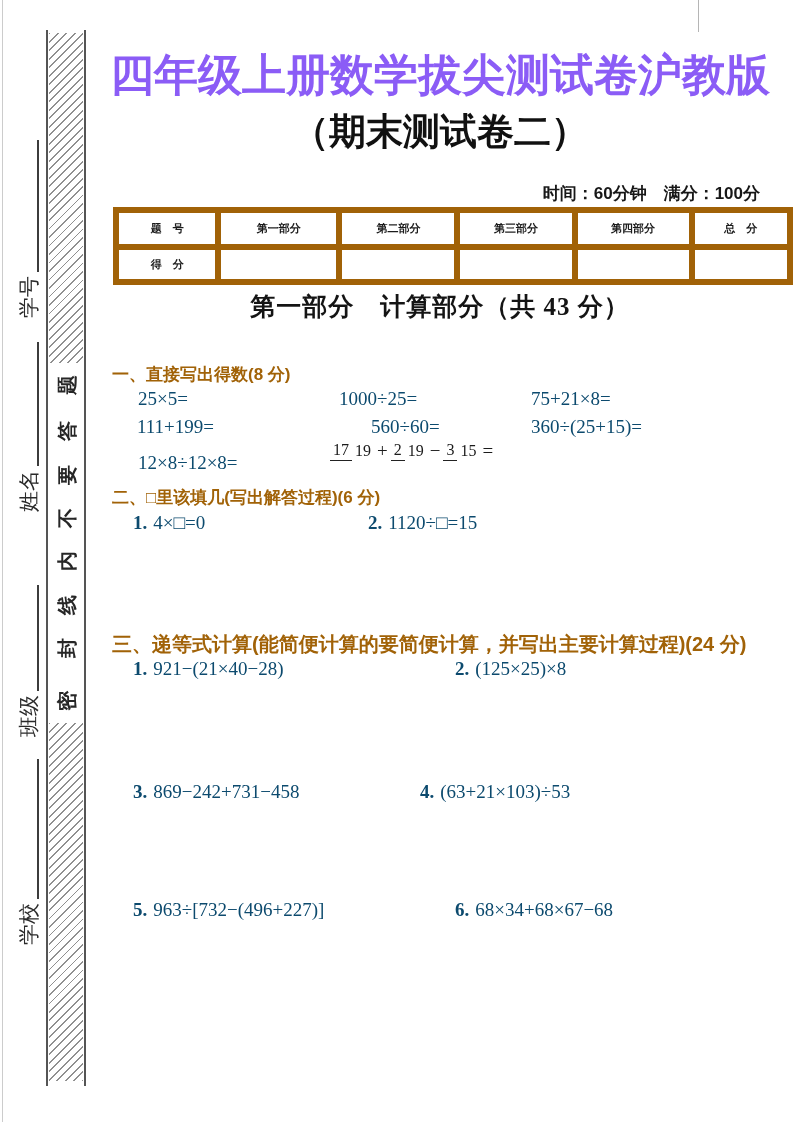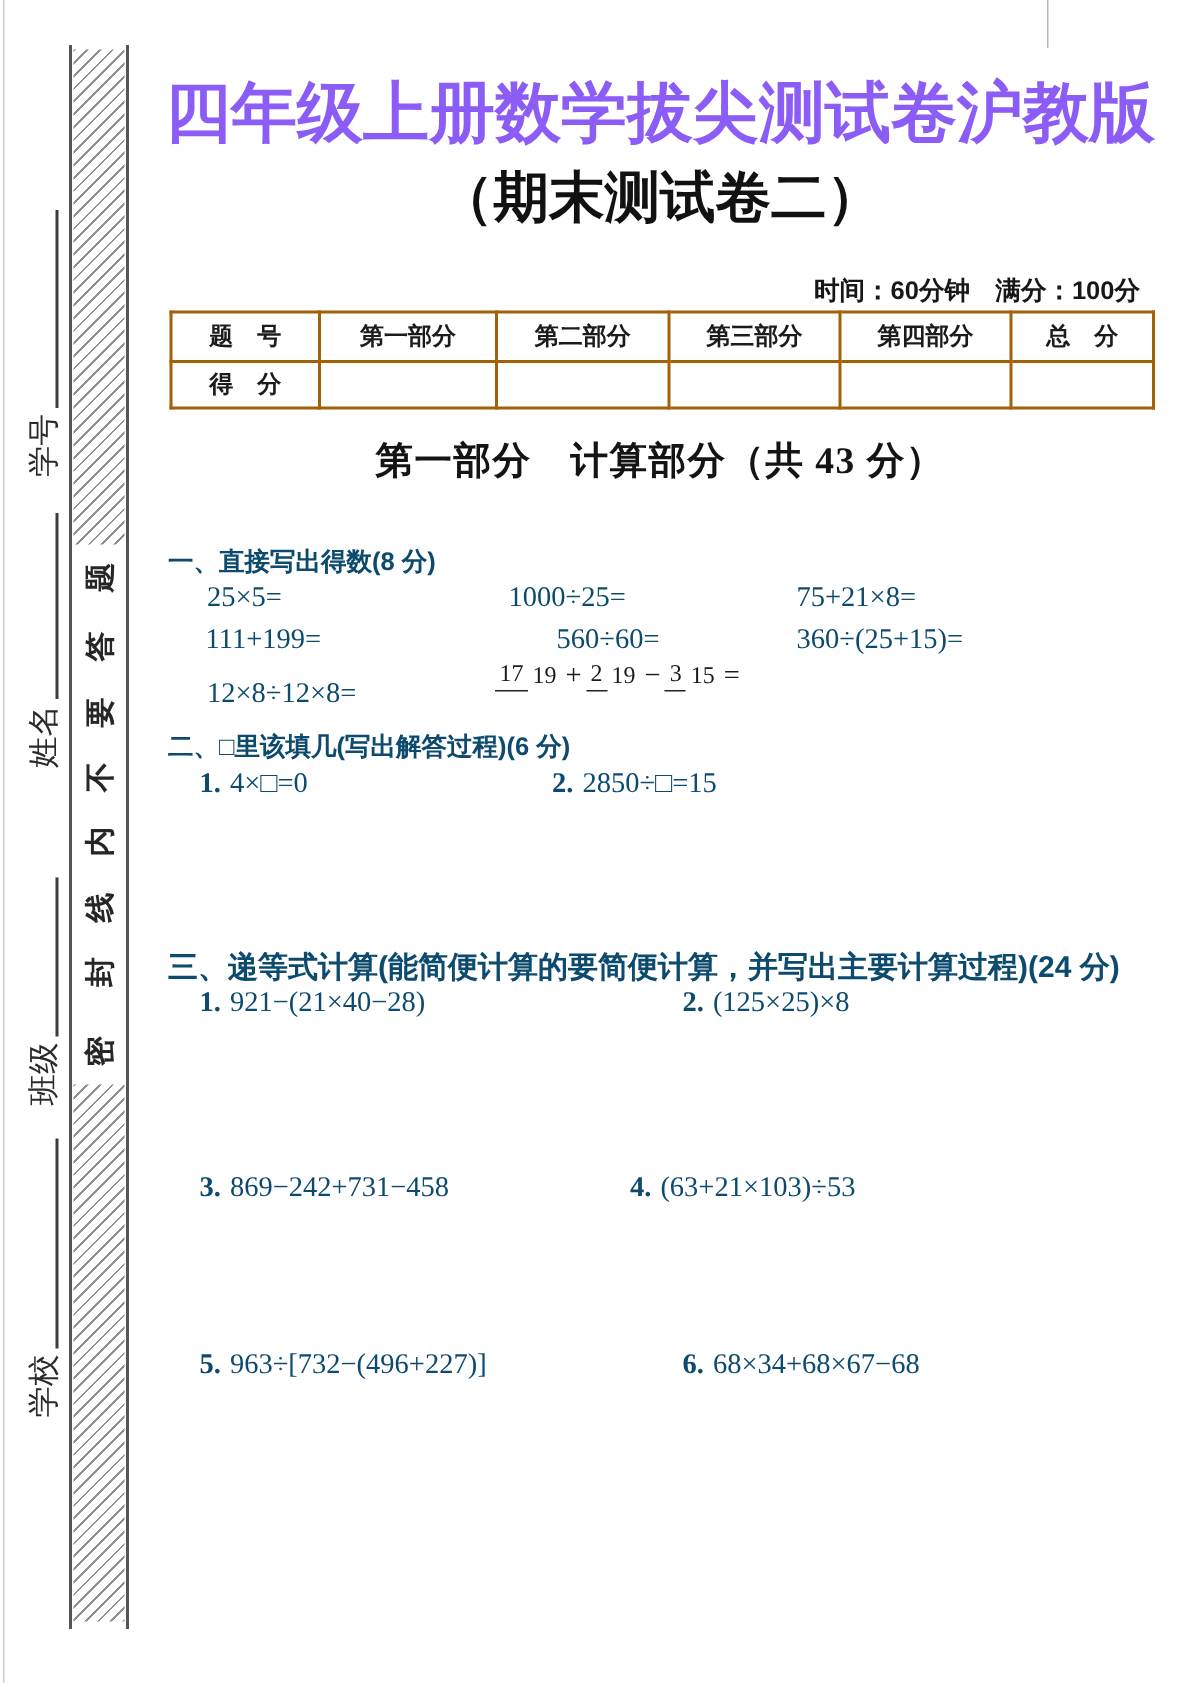--- a/index.html
+++ b/index.html
@@ -44,33 +44,33 @@
   .title{left:100px;width:680px;top:46px;text-align:center;font-size:44px;
     font-weight:bold;font-family:"Liberation Sans",sans-serif;color:#8b5cf6;}
   .subtitle{left:100px;width:680px;top:107px;text-align:center;font-size:37px;
     font-weight:bold;font-family:"Liberation Sans",sans-serif;color:#111;}
   .meta{right:33px;top:182px;font-size:17px;font-weight:bold;
     font-family:"Liberation Sans",sans-serif;color:#171717;}
 
   
   .score-table{left:113px;top:207px;border-collapse:collapse;table-layout:fixed;
     border:2px solid #2a2a2a;}
-  .score-table td{border:2px solid #a16207;text-align:center;vertical-align:middle;
-    font-size:16px;font-weight:bold;font-family:"Liberation Serif",serif;
+  .score-table td{border:6px solid #a16207;text-align:center;vertical-align:middle;
+    font-size:11px;font-weight:bold;font-family:"Liberation Serif",serif;
     padding:0;overflow:hidden;}
   .score-table tr.hrow td{height:31px;}
   .score-table tr.srow td{height:29px;}
 
   
   .part-heading{left:100px;width:680px;top:290px;text-align:center;font-size:25px;
     font-weight:bold;font-family:"Liberation Serif",serif;color:#141414;letter-spacing:1px;}
 
   
   .sec-title{font-family:"Liberation Sans",sans-serif;font-weight:bold;
-    font-size:17px;color:#0c4a6e;white-space:nowrap;}
+    font-size:17px;color:#a16207;white-space:nowrap;}
   .s3-title{font-size:20px;}
   .expr{font-size:19px;white-space:nowrap;color:#0c4a6e;}
   .pnum{font-weight:bold;margin-right:6px;}
 
   
   .frac-row{display:inline-flex;align-items:center;}
   .frac{display:inline-flex;flex-direction:row;align-items:center;
     font-size:16px;line-height:1.15;}
   .fnum{border-bottom:1.5px solid #222;padding:0 3px;}
   .fden{padding:0 3px;}
@@ -164,21 +164,21 @@
   <span class="fop">−</span>
   <span class="frac">
     <span class="fnum">3</span>
     <span class="fden">15</span>
   </span>
   <span class="fop">=</span>
 </div>
 
 <div class="abs sec-title" style="left:112px;top:486px;">二、□里该填几(写出解答过程)(6 分)</div>
 <span class="abs expr" style="left:133px;top:512px;"><span class="pnum">1.</span><span>4×□=0</span></span>
-<span class="abs expr" style="left:368px;top:512px;"><span class="pnum">2.</span><span>2850÷□=15</span></span>
+<span class="abs expr" style="left:368px;top:512px;"><span class="pnum">2.</span><span>1120÷□=15</span></span>
 
 <div class="abs sec-title s3-title" style="left:112px;top:631px;">三、递等式计算(能简便计算的要简便计算，并写出主要计算过程)(24 分)</div>
 <span class="abs expr" style="left:133px;top:658px;"><span class="pnum">1.</span><span>921−(21×40−28)</span></span>
 <span class="abs expr" style="left:455px;top:658px;"><span class="pnum">2.</span><span>(125×25)×8</span></span>
 <span class="abs expr" style="left:133px;top:781px;"><span class="pnum">3.</span><span>869−242+731−458</span></span>
 <span class="abs expr" style="left:420px;top:781px;"><span class="pnum">4.</span><span>(63+21×103)÷53</span></span>
 <span class="abs expr" style="left:133px;top:899px;"><span class="pnum">5.</span><span>963÷[732−(496+227)]</span></span>
 <span class="abs expr" style="left:455px;top:899px;"><span class="pnum">6.</span><span>68×34+68×67−68</span></span>
 
 </body></html>

